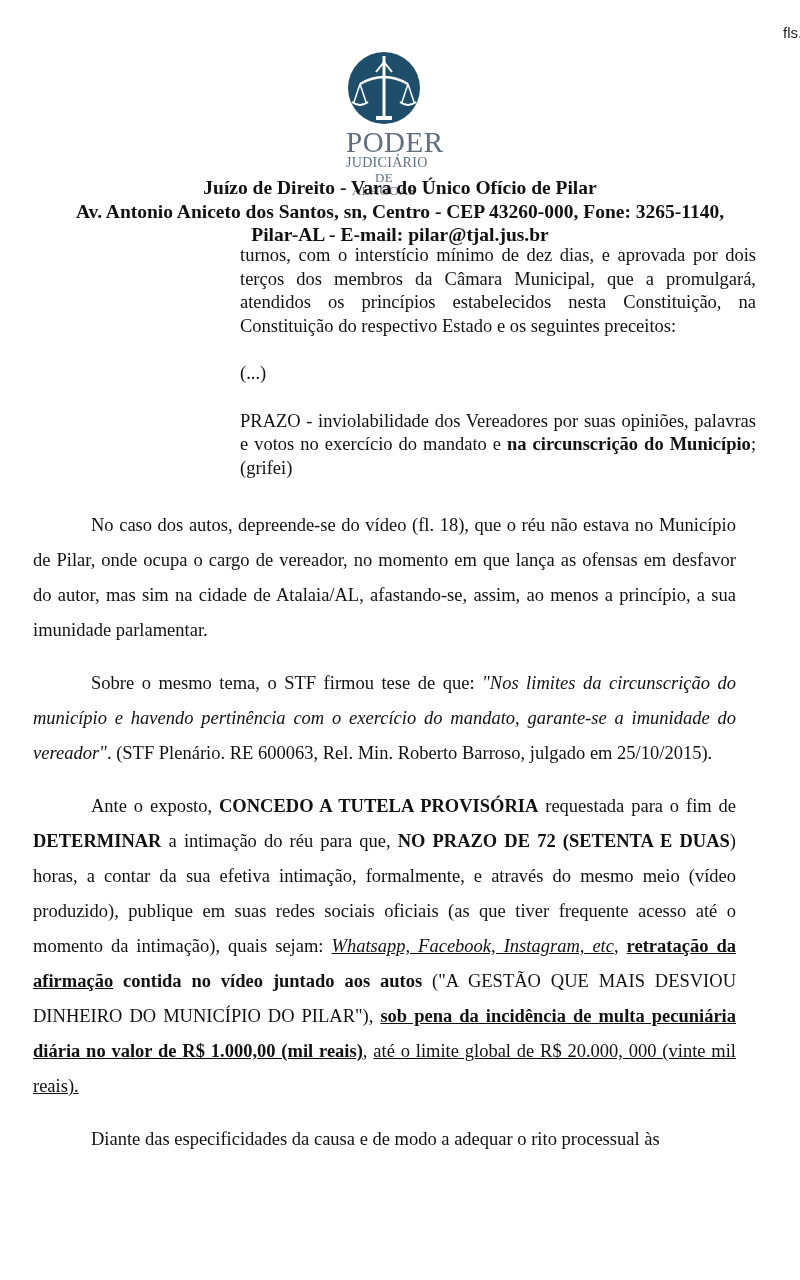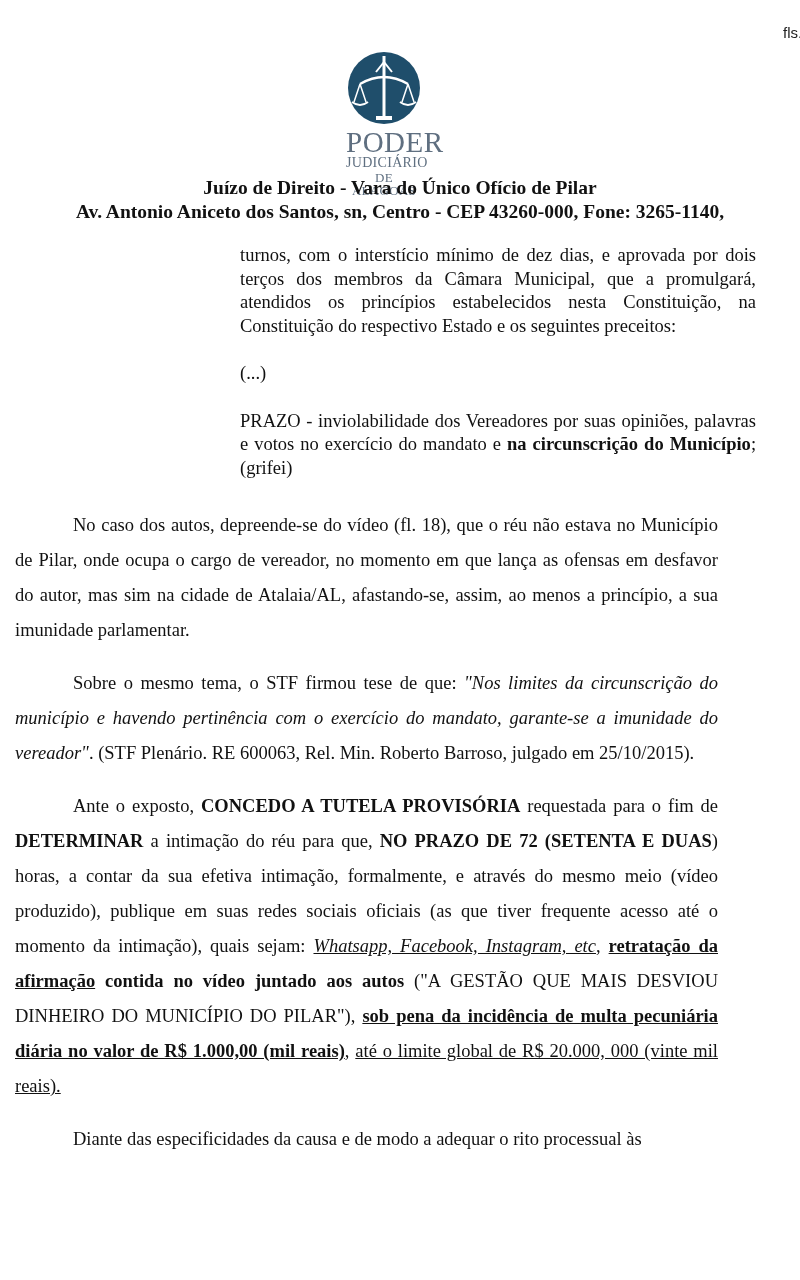--- a/index.html
+++ b/index.html
@@ -11,21 +11,21 @@
   .logo { position: absolute; left: 346px; top: 50px; width: 76px; }
   .logo svg { display: block; width: 76px; height: 76px; }
   .logo-text { text-align: center; color: #5f6f80; line-height: 1; }
   .logo-poder { font-size: 29px; letter-spacing: 0.5px; margin-top: 2px; }
   .logo-jud { font-size: 14px; letter-spacing: 0.3px; margin-top: -1px; }
   .logo-al { font-size: 13px; letter-spacing: 0.3px; margin-top: 1px; }
   .header { position: absolute; top: 176px; left: 0; width: 800px; text-align: center; font-weight: bold; font-size: 19.5px; line-height: 23.5px; }
   .quote { position: absolute; left: 220px; top: 244px; width: 516px; font-size: 18.5px; line-height: 23.5px; text-align: justify; margin-left: 20px; }
   .quote p { margin: 0; }
   .quote .gap { height: 24px; }
-  .body-text { position: absolute; left: 15px; top: 508px; width: 703px; font-size: 18.5px; line-height: 35px; text-align: justify; }
+  .body-text { position: absolute; left: 33px; top: 508px; width: 703px; font-size: 18.5px; line-height: 35px; text-align: justify; }
   .body-text p { margin: 0 0 18px 0; text-indent: 58px; }
   .u { text-decoration: underline; }
   .b { font-weight: bold; }
   .i { font-style: italic; }
 </style>
 </head>
 <body>
 
 <div class="fls">fls.</div>
 
@@ -43,20 +43,21 @@
   <div class="logo-text">
     <div class="logo-poder">PODER</div>
     <div class="logo-jud">JUDICIÁRIO</div>
     <div class="logo-al">DE ALAGOAS</div>
   </div>
 </div>
 
 <div class="header">
   <div>Juízo de Direito - Vara do Único Ofício de Pilar</div>
   <div>Av. Antonio Aniceto dos Santos, sn, Centro - CEP 43260-000, Fone: 3265-1140,</div>
+  <div>Pilar-AL - E-mail: pilar@tjal.jus.br</div>
 </div>
 
 <div class="quote">
   <p>turnos, com o interstício mínimo de dez dias, e aprovada por dois terços dos membros da Câmara Municipal, que a promulgará, atendidos os princípios estabelecidos nesta Constituição, na Constituição do respectivo Estado e os seguintes preceitos:</p>
   <div class="gap"></div>
   <p>(...)</p>
   <div class="gap"></div>
   <p><span>PRAZO - inviolabilidade dos Vereadores por suas opiniões, palavras e votos no exercício do mandato e </span><span class="b">na circunscrição do Município</span><span>;(grifei)</span></p>
 </div>
 

